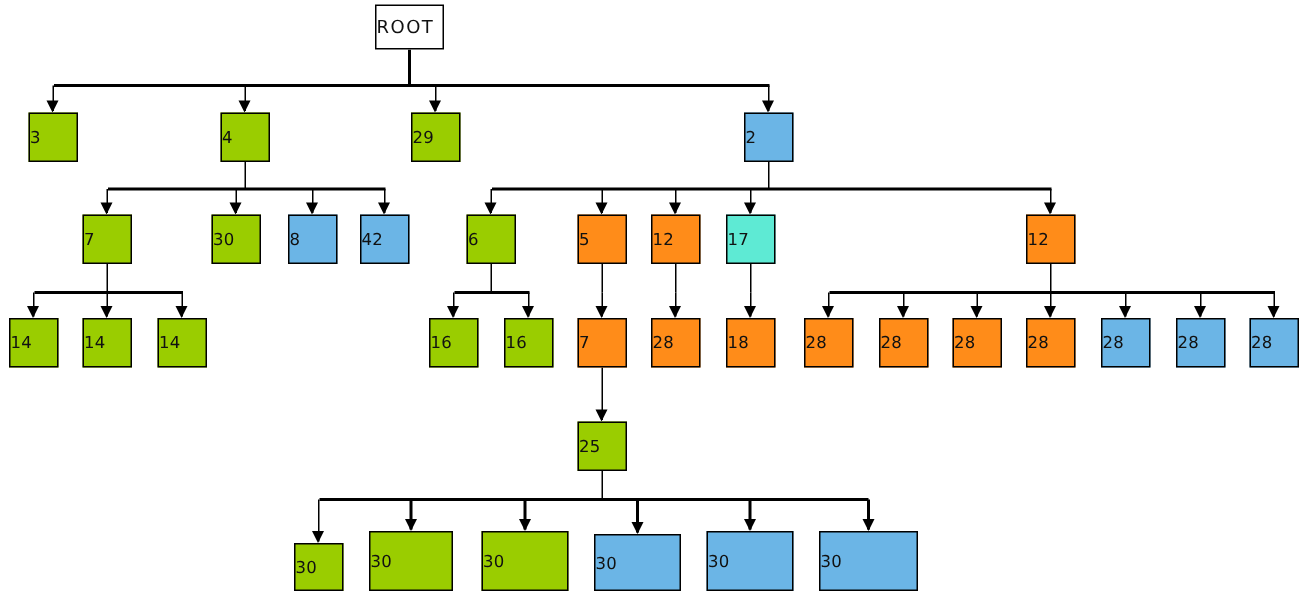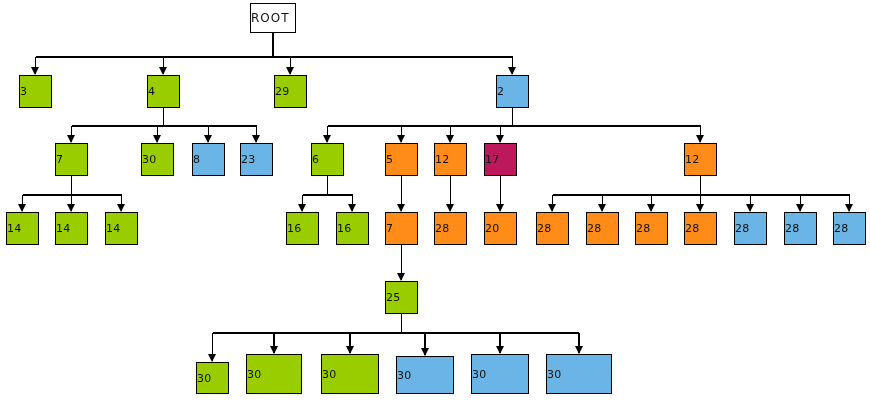--- a/index.html
+++ b/index.html
@@ -151,32 +151,32 @@
       <div class="node" style="left: 55px; top: 143px; width: 33px; height: 33px; background: rgb(154, 205, 0); color: rgb(17, 17, 17); border-color: rgb(0, 0, 0);">
         <span>7</span>
       </div>
       <div class="node" style="left: 141px; top: 143px; width: 33px; height: 33px; background: rgb(154, 205, 0); color: rgb(17, 17, 17); border-color: rgb(0, 0, 0);">
         <span>30</span>
       </div>
       <div class="node" style="left: 192px; top: 143px; width: 33px; height: 33px; background: rgb(107, 181, 230); color: rgb(17, 17, 17); border-color: rgb(0, 0, 0);">
         <span>8</span>
       </div>
       <div class="node" style="left: 240px; top: 143px; width: 33px; height: 33px; background: rgb(107, 181, 230); color: rgb(17, 17, 17); border-color: rgb(0, 0, 0);">
-        <span>23</span>
+        <span>42</span>
       </div>
       <div class="node" style="left: 311px; top: 143px; width: 33px; height: 33px; background: rgb(154, 205, 0); color: rgb(17, 17, 17); border-color: rgb(0, 0, 0);">
         <span>6</span>
       </div>
       <div class="node" style="left: 385px; top: 143px; width: 33px; height: 33px; background: rgb(255, 140, 25); color: rgb(17, 17, 17); border-color: rgb(0, 0, 0);">
         <span>5</span>
       </div>
       <div class="node" style="left: 434px; top: 143px; width: 33px; height: 33px; background: rgb(255, 140, 25); color: rgb(17, 17, 17); border-color: rgb(0, 0, 0);">
         <span>12</span>
       </div>
-      <div class="node" style="left: 484px; top: 143px; width: 33px; height: 33px; background: #be185d; color: rgb(17, 17, 17); border-color: rgb(0, 0, 0);">
+      <div class="node" style="left: 484px; top: 143px; width: 33px; height: 33px; background: #5eead4; color: rgb(17, 17, 17); border-color: rgb(0, 0, 0);">
         <span>17</span>
       </div>
       <div class="node" style="left: 684px; top: 143px; width: 33px; height: 33px; background: rgb(255, 140, 25); color: rgb(17, 17, 17); border-color: rgb(0, 0, 0);">
         <span>12</span>
       </div>
       <div class="node" style="left: 6px; top: 212px; width: 33px; height: 33px; background: rgb(154, 205, 0); color: rgb(17, 17, 17); border-color: rgb(0, 0, 0);">
         <span>14</span>
       </div>
       <div class="node" style="left: 55px; top: 212px; width: 33px; height: 33px; background: rgb(154, 205, 0); color: rgb(17, 17, 17); border-color: rgb(0, 0, 0);">
         <span>14</span>
@@ -190,21 +190,21 @@
       <div class="node" style="left: 336px; top: 212px; width: 33px; height: 33px; background: rgb(154, 205, 0); color: rgb(17, 17, 17); border-color: rgb(0, 0, 0);">
         <span>16</span>
       </div>
       <div class="node" style="left: 385px; top: 212px; width: 33px; height: 33px; background: rgb(255, 140, 25); color: rgb(17, 17, 17); border-color: rgb(0, 0, 0);">
         <span>7</span>
       </div>
       <div class="node" style="left: 434px; top: 212px; width: 33px; height: 33px; background: rgb(255, 140, 25); color: rgb(17, 17, 17); border-color: rgb(0, 0, 0);">
         <span>28</span>
       </div>
       <div class="node" style="left: 484px; top: 212px; width: 33px; height: 33px; background: rgb(255, 140, 25); color: rgb(17, 17, 17); border-color: rgb(0, 0, 0);">
-        <span>20</span>
+        <span>18</span>
       </div>
       <div class="node" style="left: 536px; top: 212px; width: 33px; height: 33px; background: rgb(255, 140, 25); color: rgb(17, 17, 17); border-color: rgb(0, 0, 0);">
         <span>28</span>
       </div>
       <div class="node" style="left: 586px; top: 212px; width: 33px; height: 33px; background: rgb(255, 140, 25); color: rgb(17, 17, 17); border-color: rgb(0, 0, 0);">
         <span>28</span>
       </div>
       <div class="node" style="left: 635px; top: 212px; width: 33px; height: 33px; background: rgb(255, 140, 25); color: rgb(17, 17, 17); border-color: rgb(0, 0, 0);">
         <span>28</span>
       </div>

